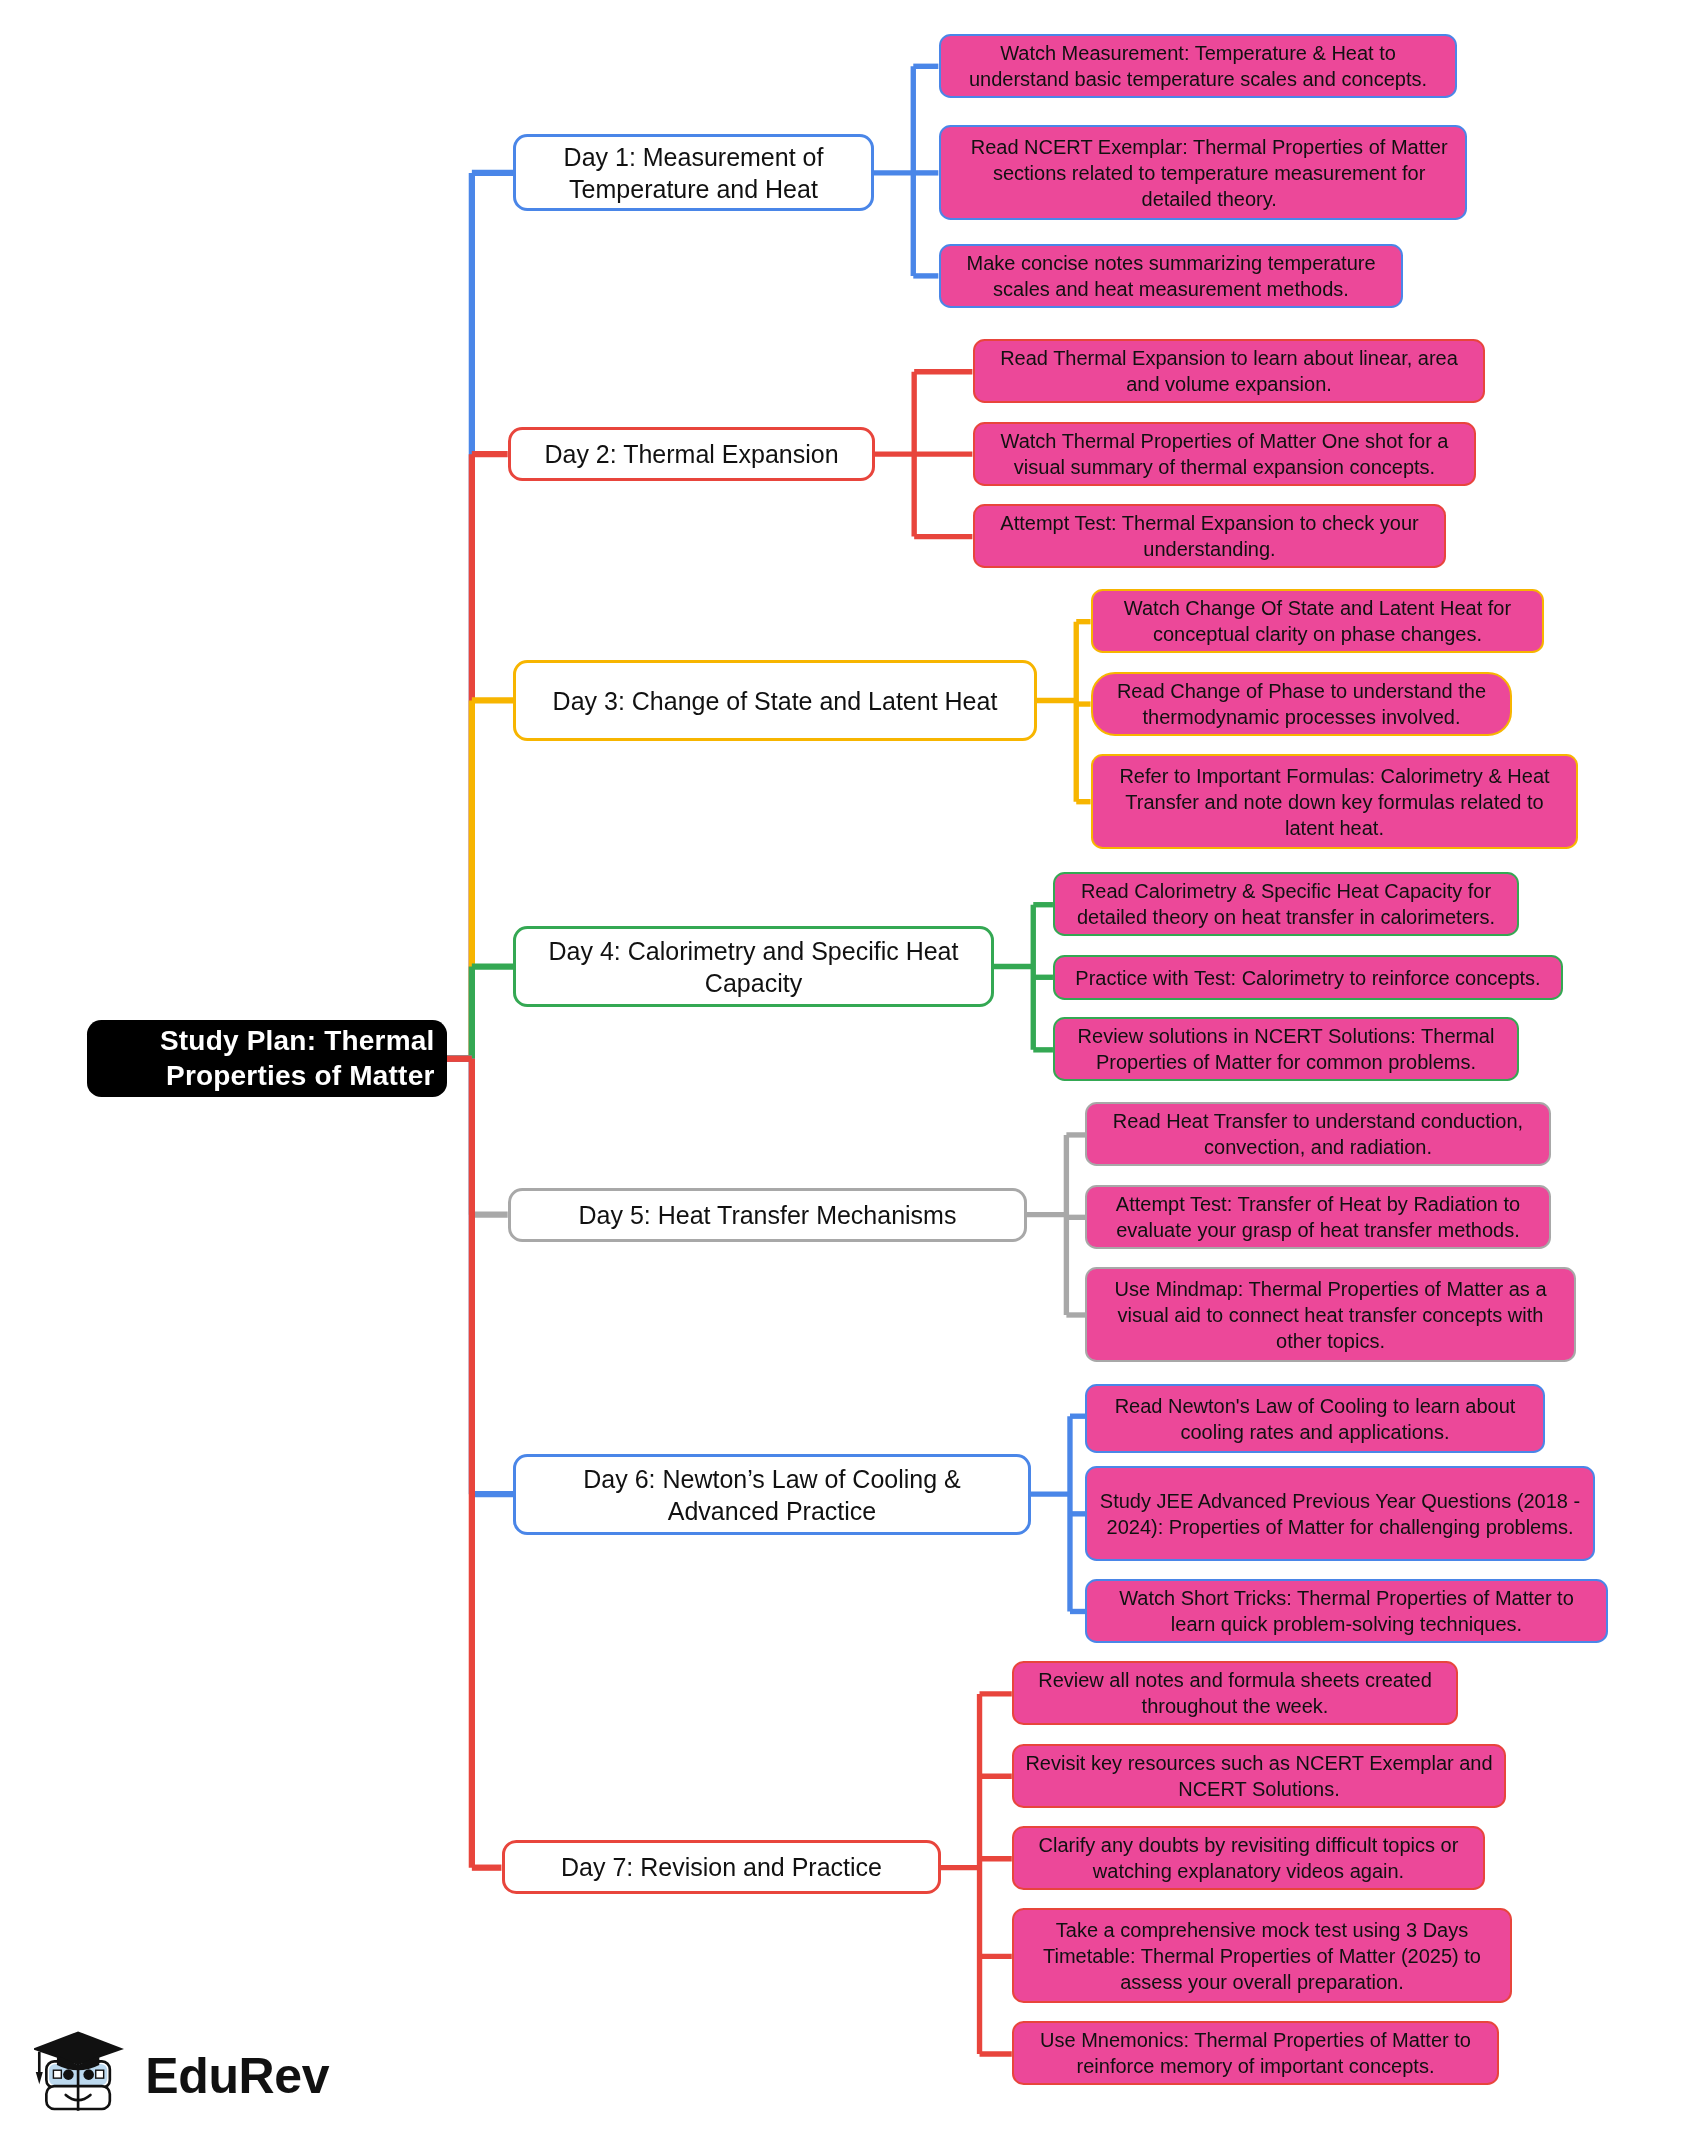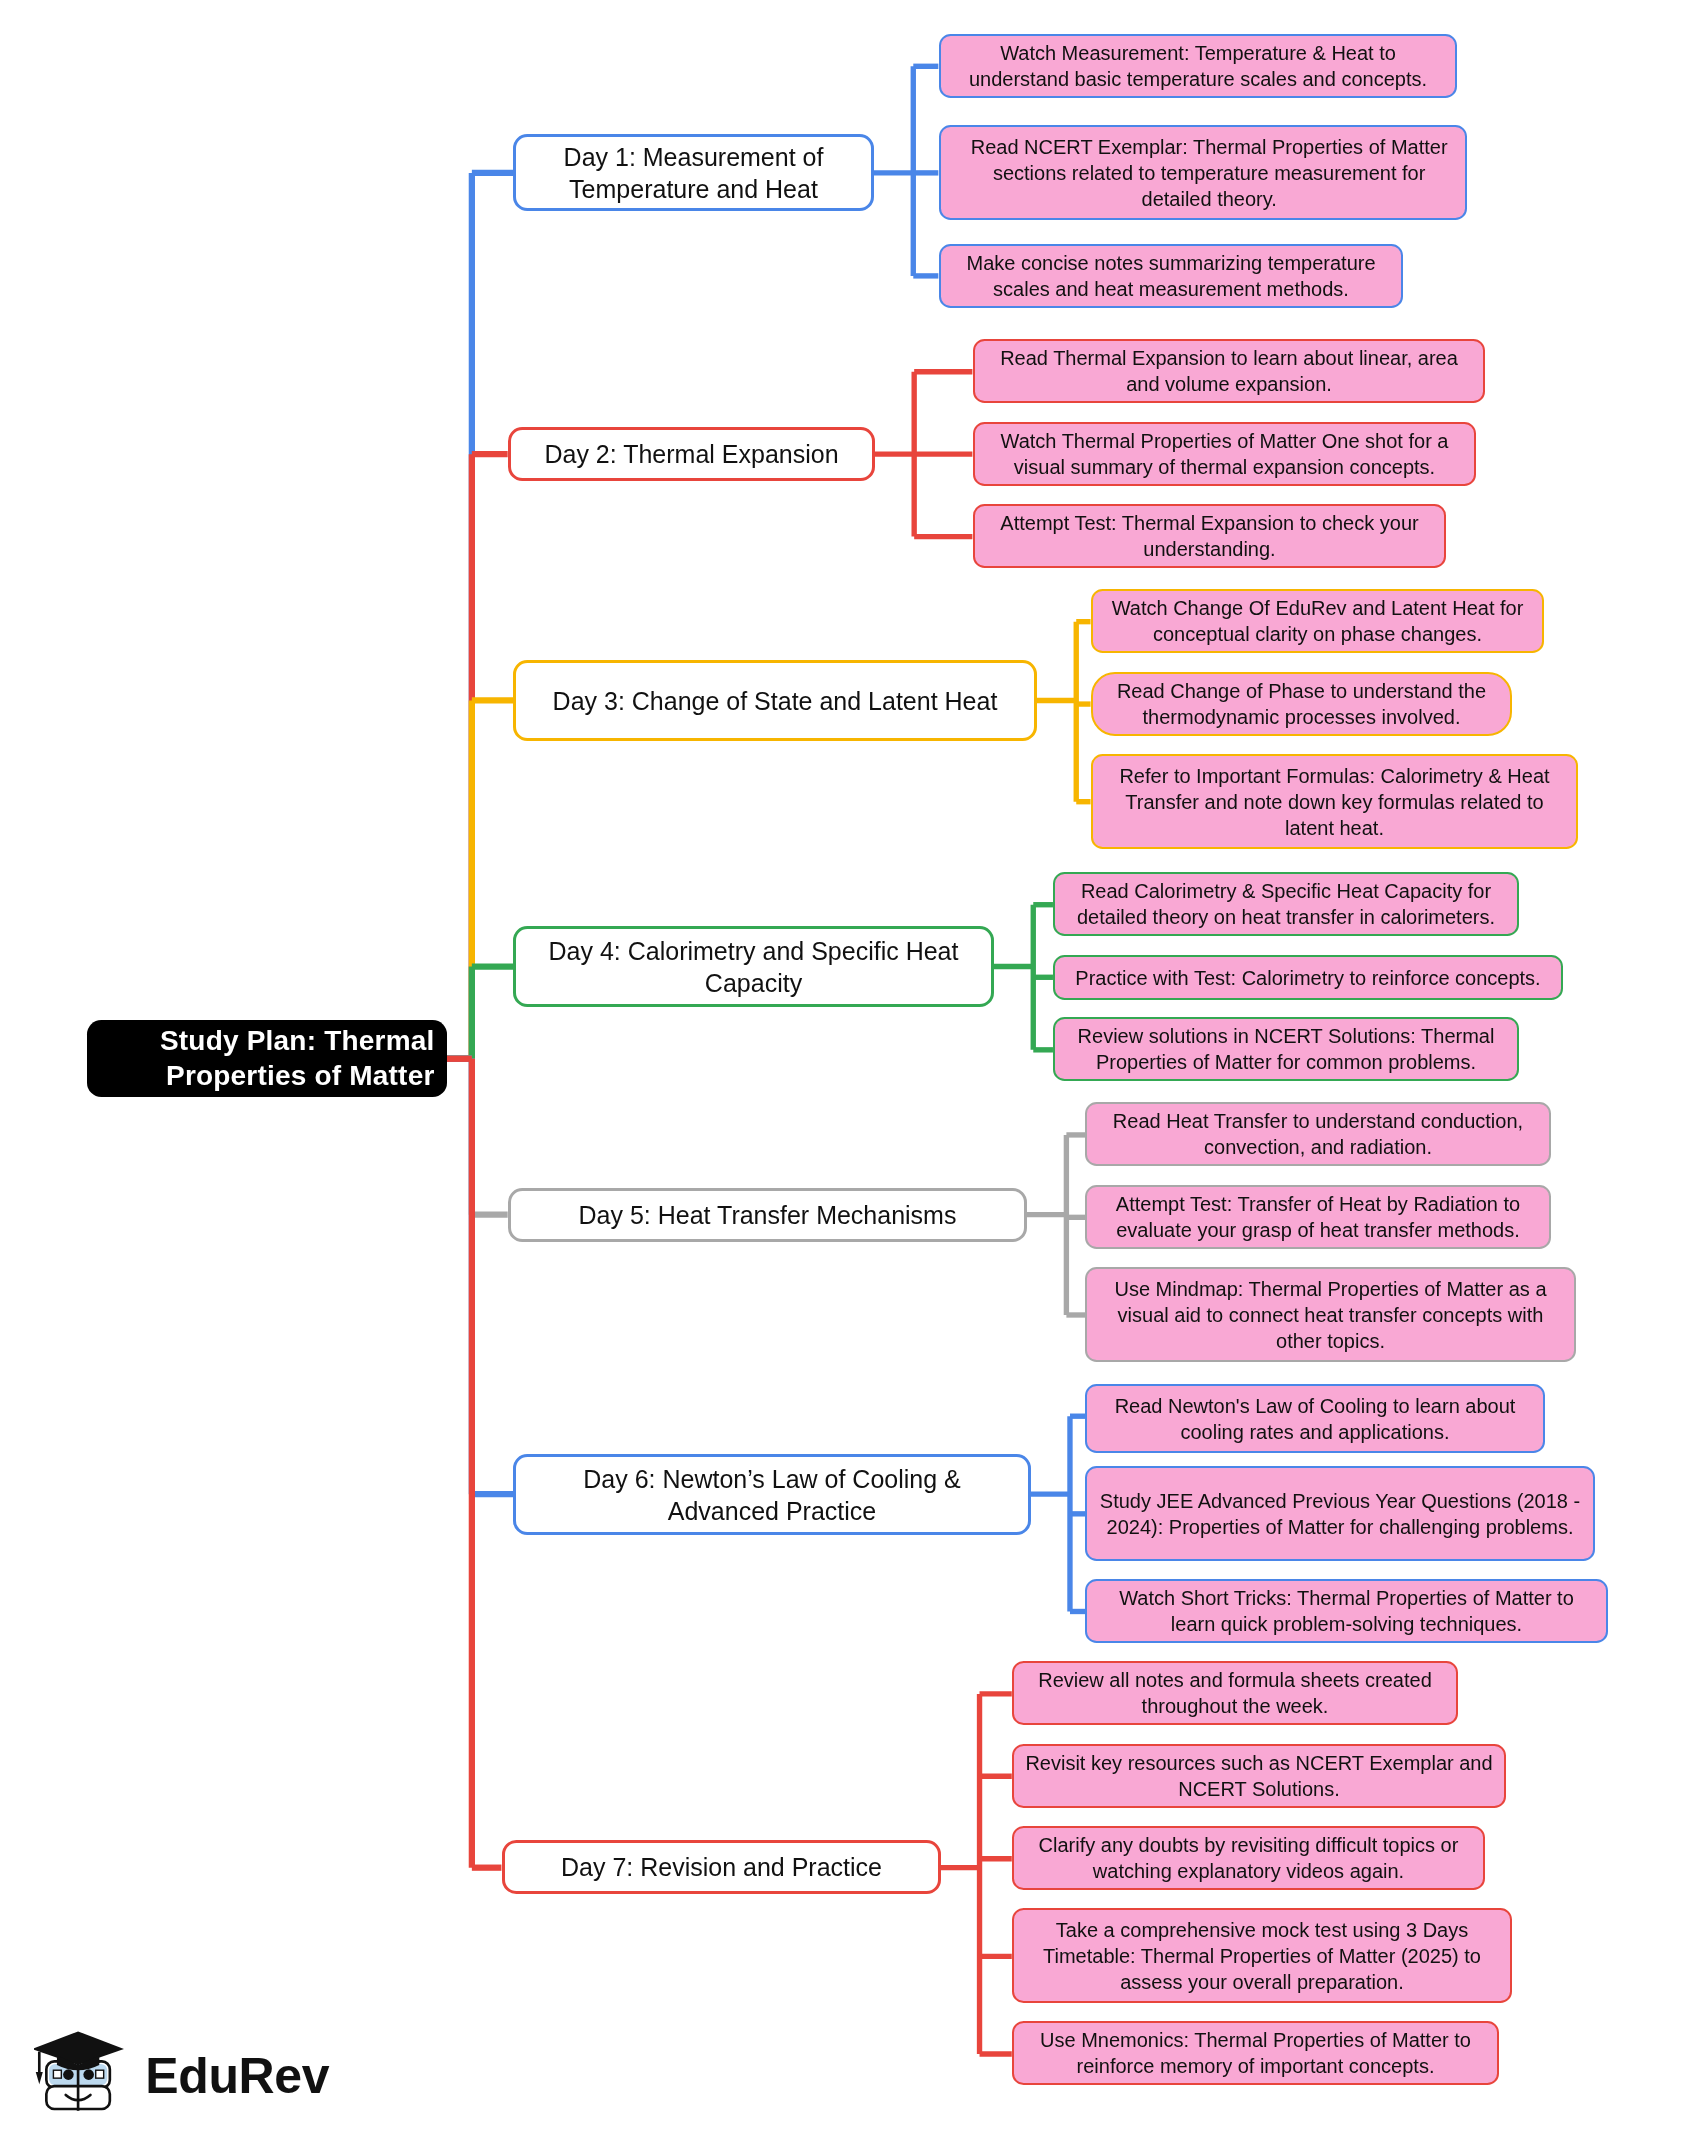--- a/index.html
+++ b/index.html
@@ -67,21 +67,21 @@
   .day-node .day-text {
     color: #111111;
     font-size: 25px;
     line-height: 1.28;
     text-align: center;
   }
 
   
   .leaf-node {
     position: absolute;
-    background: #f9a8d4;
+    background: #ec4899;
     border: 2.7px solid #000;
     border-radius: 11.6px;
     box-sizing: border-box;
     display: flex;
     align-items: center;
     justify-content: center;
     padding: 3.6px 10.7px;
     z-index: 3;
   }
   .leaf-node .leaf-text {
@@ -204,21 +204,21 @@
       <div class="leaf-node" style="left: 973px; top: 422px; width: 503px; height: 64px; border-color: rgb(232, 69, 60);">
         <span class="leaf-text">Watch Thermal Properties of Matter One shot for a visual summary of thermal expansion concepts.</span>
       </div>
       <div class="leaf-node" style="left: 973px; top: 504px; width: 473px; height: 64px; border-color: rgb(232, 69, 60);">
         <span class="leaf-text">Attempt Test: Thermal Expansion to check your understanding.</span>
       </div>
       <div class="day-node" style="left: 513px; top: 660px; width: 524px; height: 81px; border-color: rgb(247, 181, 0);">
         <span class="day-text">Day 3: Change of State and Latent Heat</span>
       </div>
       <div class="leaf-node" style="left: 1091px; top: 589px; width: 453px; height: 64px; border-color: rgb(247, 181, 0);">
-        <span class="leaf-text">Watch Change Of EduRev and Latent Heat for conceptual clarity on phase changes.</span>
+        <span class="leaf-text">Watch Change Of State and Latent Heat for conceptual clarity on phase changes.</span>
       </div>
       <div class="leaf-node" style="left: 1091px; top: 672px; width: 421px; height: 64px; border-color: rgb(247, 181, 0); border-radius: 24px;">
         <span class="leaf-text">Read Change of Phase to understand the thermodynamic processes involved.</span>
       </div>
       <div class="leaf-node" style="left: 1091px; top: 754px; width: 487px; height: 95px; border-color: rgb(247, 181, 0);">
         <span class="leaf-text">Refer to Important Formulas: Calorimetry &amp; Heat Transfer and note down key formulas related to latent heat.</span>
       </div>
       <div class="day-node" style="left: 513px; top: 926px; width: 481px; height: 81px; border-color: rgb(52, 168, 83);">
         <span class="day-text">Day 4: Calorimetry and Specific Heat Capacity</span>
       </div>

